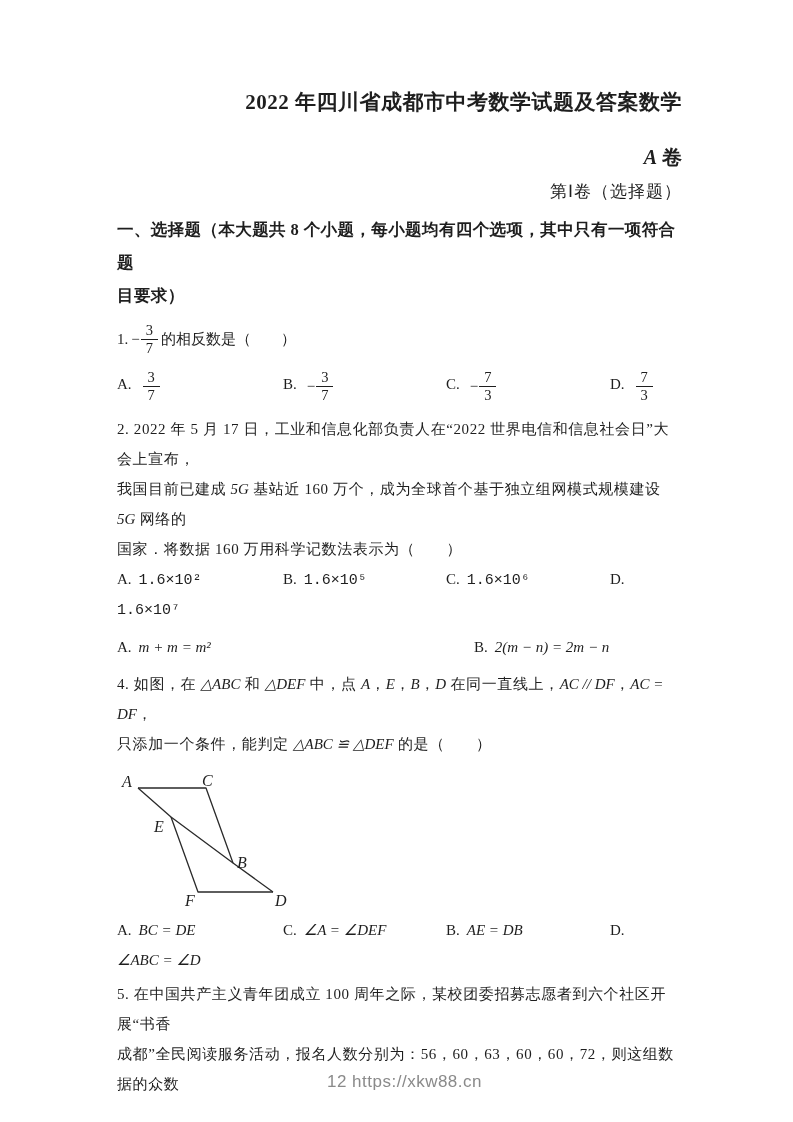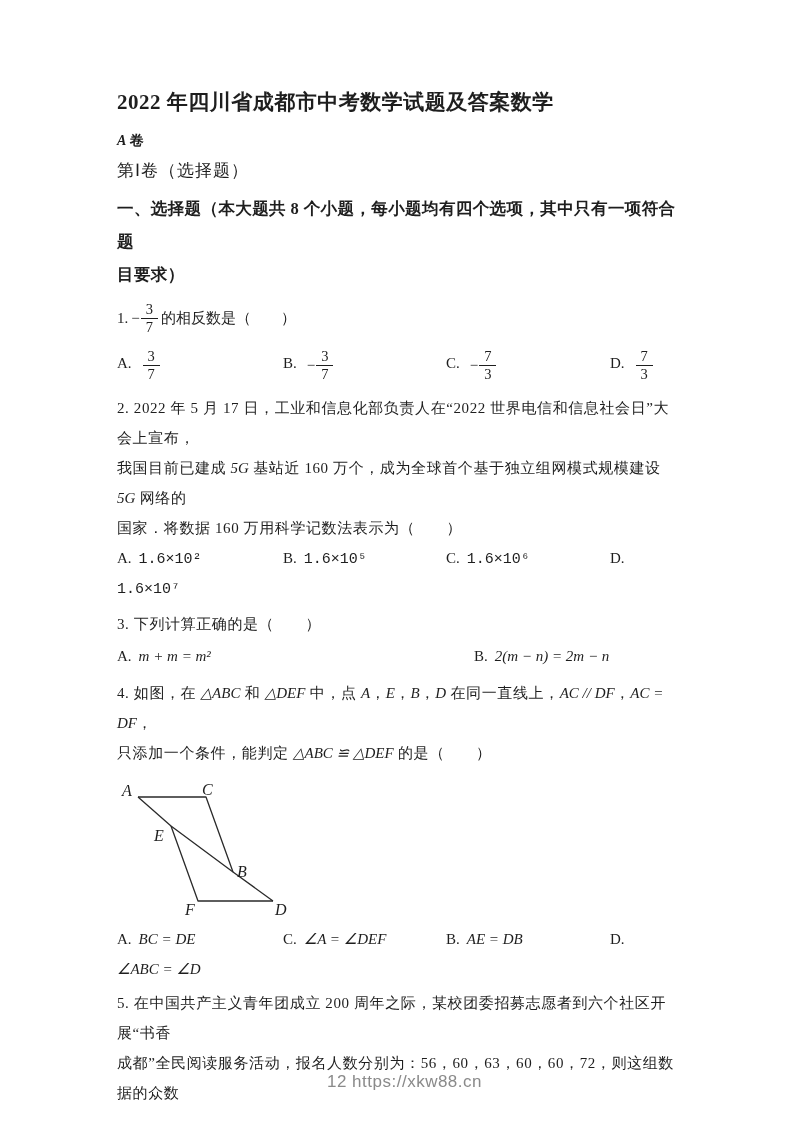--- a/index.html
+++ b/index.html
@@ -2,23 +2,23 @@
 <html><head>
 <meta charset="utf-8">
 <style>
   html,body{margin:0;padding:0;background:#fff;}
   .page{
     position:relative; width:793px; height:1122px; box-sizing:border-box;
     padding:88px 111px 0 117px; overflow:hidden;
     font-family:"Liberation Serif", serif; color:#1e1e1e; font-size:15px;
     background:#fff;
   }
-  .center{text-align:left;}
+  .center{text-align:right;}
   .title{font-size:21px; font-weight:700; letter-spacing:0.5px;}
-  .subtitle{margin-top:16px; font-size:14px; font-weight:700;}
+  .subtitle{margin-top:28px; font-size:20px; font-weight:700;}
   .subtitle .m{font-weight:700;}
   .section-title{margin-top:9px; font-size:17px; font-weight:400; letter-spacing:1px;}
   .instruction{margin-top:10px; font-weight:700; font-size:16.5px; line-height:33px; letter-spacing:0.4px;}
   .line{line-height:30px; letter-spacing:0.6px;}
   .m{font-family:"Liberation Serif", serif; font-style:italic; letter-spacing:0;}
   .on{font-family:Liberation Mono, monospace; font-style:normal; letter-spacing:0;}
   .qblock{margin-top:4px;}
   
   .frac{display:inline-flex; align-items:center; vertical-align:middle; margin:0 3px; letter-spacing:0;}
   .fsign{margin-right:1px;}
@@ -107,21 +107,20 @@
     <div class="opt-row">
       <span><span class="lbl">A.</span><span class="on">1.6×10²</span></span>
       <span><span class="lbl">B.</span><span class="on">1.6×10⁵</span></span>
       <span><span class="lbl">C.</span><span class="on">1.6×10⁶</span></span>
       <span><span class="lbl">D.</span><span class="on"></span></span>
     </div>
     <div class="line on">1.6×10⁷</div>
   </div>
 
   <div class="qblock">
-    <div class="line">3. 下列计算正确的是（　　）</div>
     <div class="opt-row2">
       <span><span class="lbl">A.</span><span class="m">m + m = m²</span></span>
       <span><span class="lbl">B.</span><span class="m">2(m − n) = 2m − n</span></span>
     </div>
   </div>
 
   <div class="qblock">
     <div class="line"><span>4. 如图，在 </span><span class="m">△ABC</span><span> 和 </span><span class="m">△DEF</span><span> 中，点 </span><span class="m">A</span><span>，</span><span class="m">E</span><span>，</span><span class="m">B</span><span>，</span><span class="m">D</span><span> 在同一直线上，</span><span class="m">AC // DF</span><span>，</span><span class="m">AC = DF</span><span>，</span></div>
     <div class="line"><span>只添加一个条件，能判定 </span><span class="m">△ABC ≌ △DEF</span><span> 的是（　　）</span></div>
     <div class="figure-wrap">
@@ -140,20 +139,20 @@
     <div class="opt-row">
       <span><span class="lbl">A.</span><span class="m">BC = DE</span></span>
       <span><span class="lbl">C.</span><span class="m">∠A = ∠DEF</span></span>
       <span><span class="lbl">B.</span><span class="m">AE = DB</span></span>
       <span><span class="lbl">D.</span><span class="m"></span></span>
     </div>
     <div class="line m">∠ABC = ∠D</div>
   </div>
 
   <div class="qblock">
-    <div class="line">5. 在中国共产主义青年团成立 200 周年之际，某校团委招募志愿者到六个社区开展“书香</div>
+    <div class="line">5. 在中国共产主义青年团成立 100 周年之际，某校团委招募志愿者到六个社区开展“书香</div>
     <div class="line">成都”全民阅读服务活动，报名人数分别为：56，60，63，60，60，72，则这组数据的众数</div>
 
   </div>
 
   <div class="footer">12 https://xkw88.cn</div>
 
 </div>
 
 </body></html>

